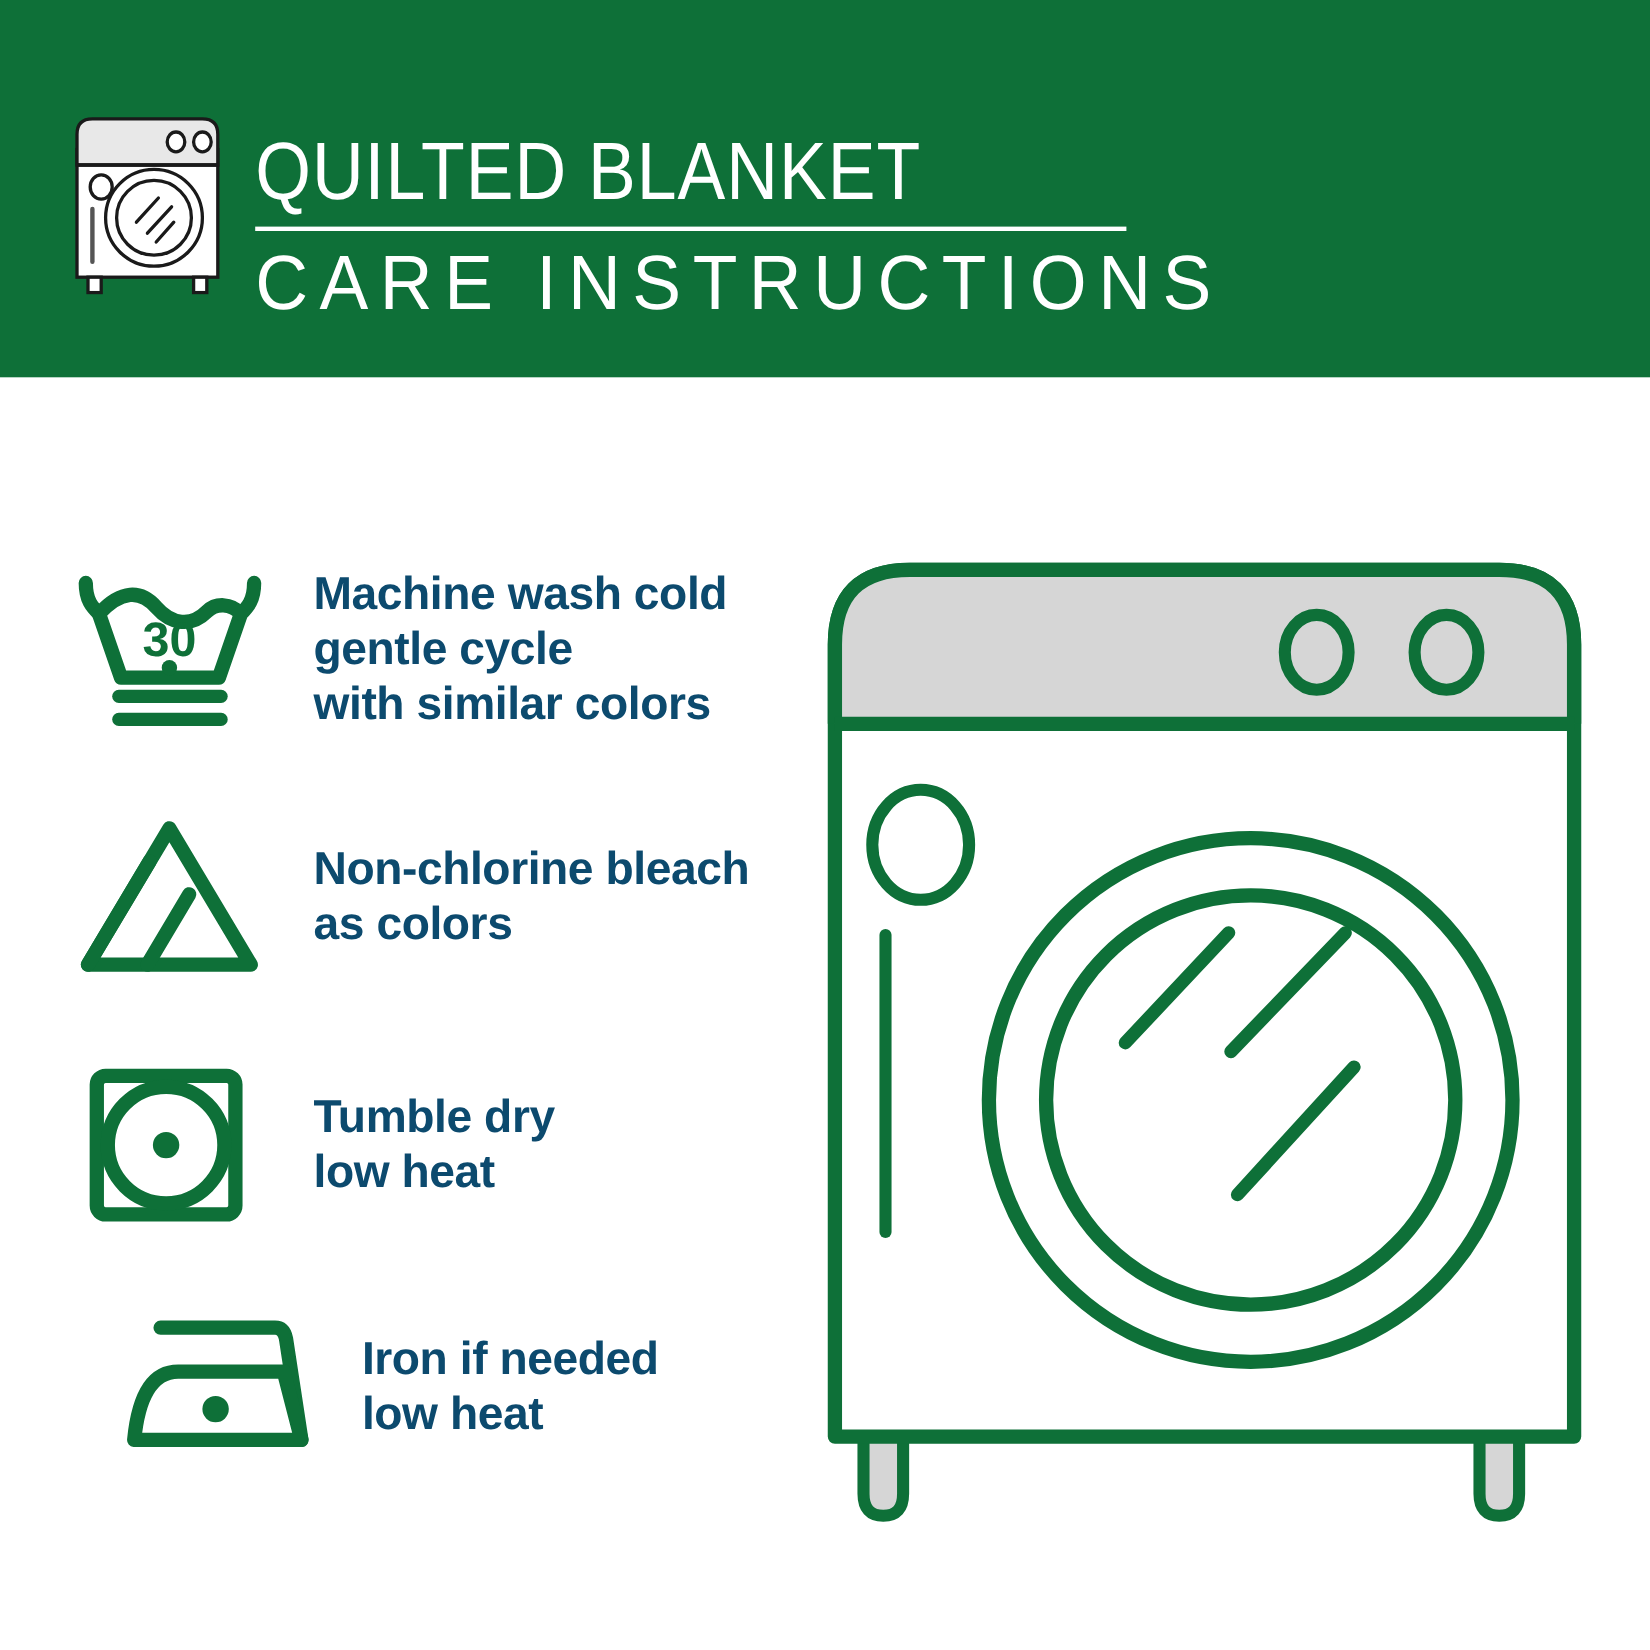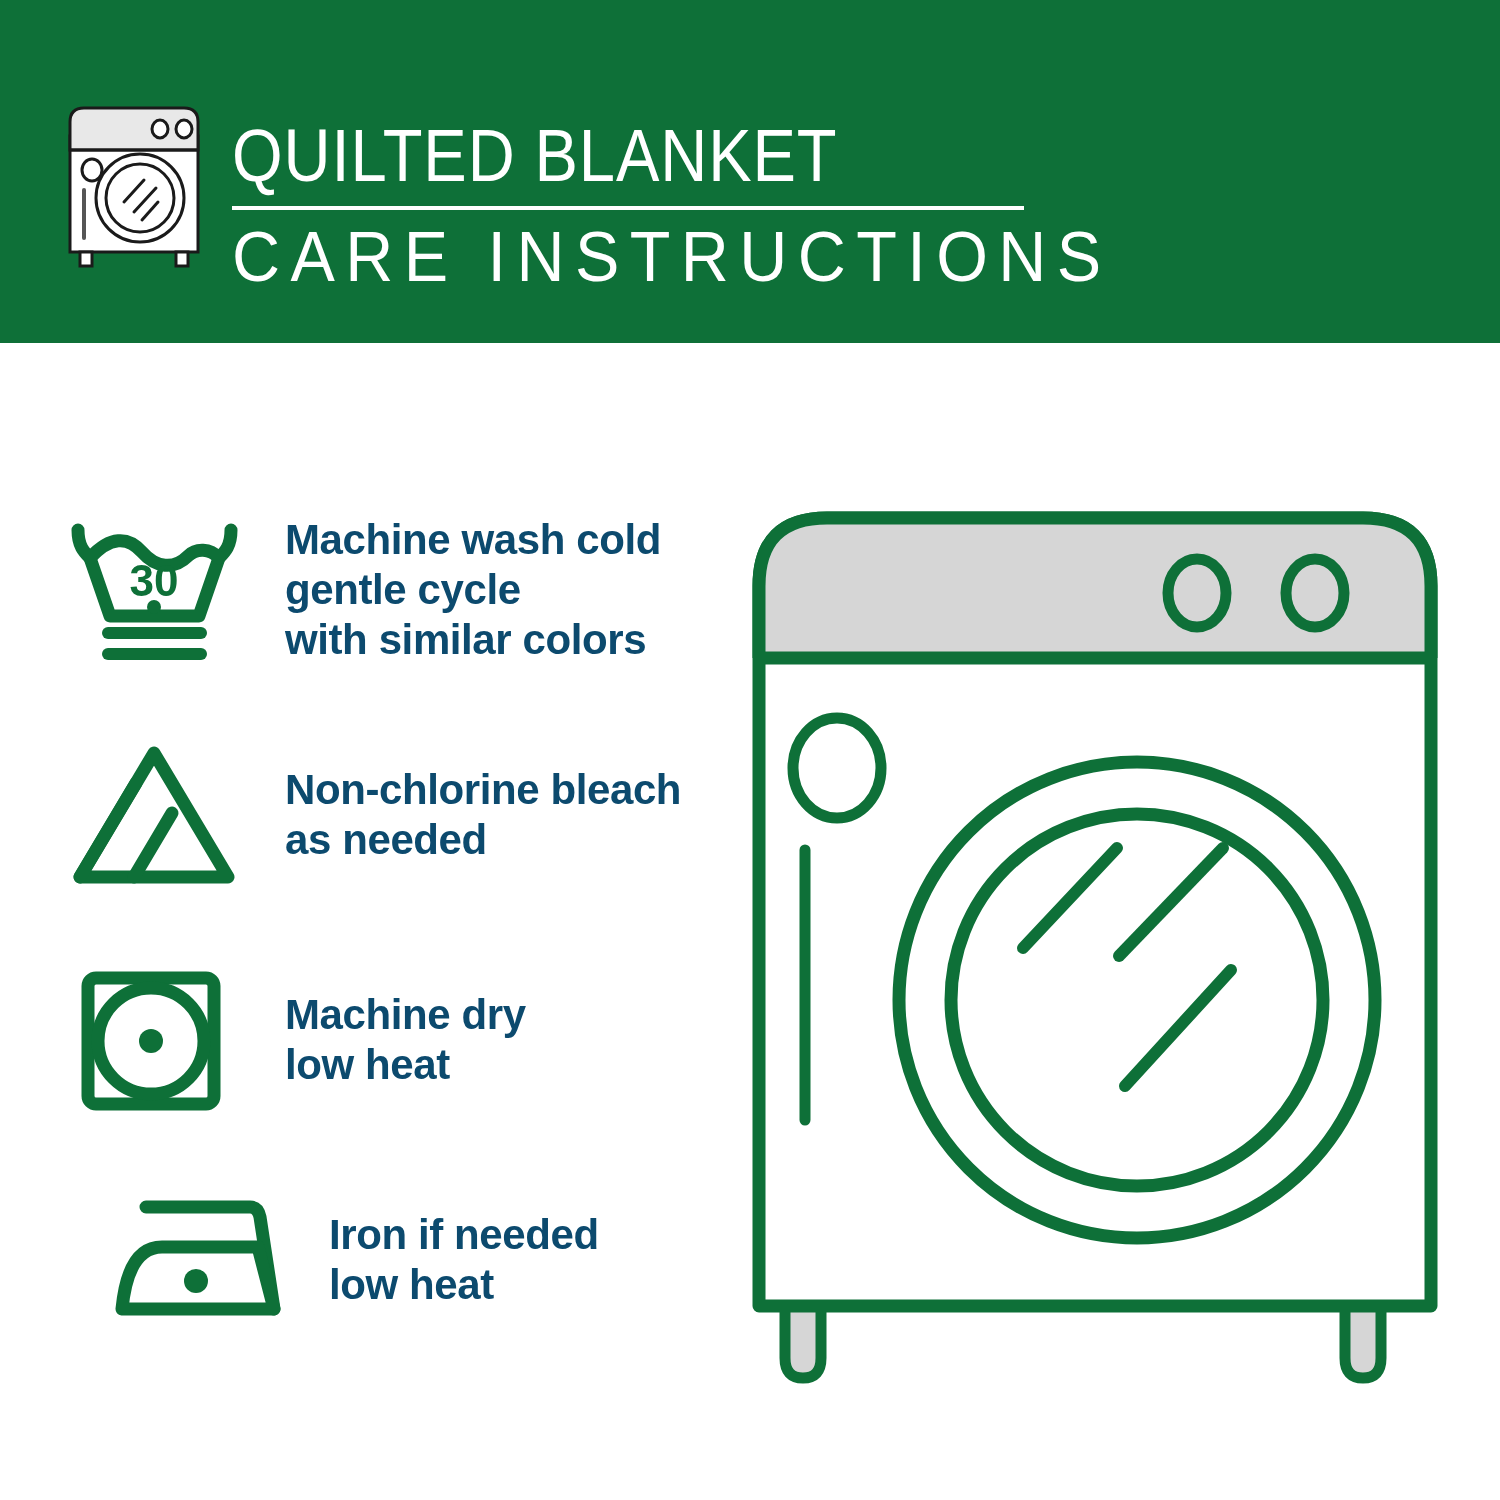--- a/index.html
+++ b/index.html
@@ -195,34 +195,34 @@
         <svg width="185" height="160" viewBox="0 0 185 160" xmlns="http://www.w3.org/2000/svg">
           <g fill="none" stroke="#0E7038" stroke-width="13" stroke-linecap="round" stroke-linejoin="round">
             <path d="M92 18 L166 142 L18 142 Z"></path>
             <line x1="74" y1="48" x2="18" y2="142"></line>
             <line x1="110" y1="78" x2="72" y2="142"></line>
           </g>
         </svg>
       </div>
       <div class="care-text">
         <div>Non-chlorine bleach</div>
-        <div>as needed</div>
+        <div>as colors</div>
       </div>
     </div>
 
     <div class="care-row care-row-2">
       <div class="care-symbol">
         <svg width="185" height="160" viewBox="0 0 185 160" xmlns="http://www.w3.org/2000/svg">
           <rect x="26" y="18" width="126" height="126" rx="8" fill="none" stroke="#0E7038" stroke-width="13"></rect>
           <circle cx="89" cy="81" r="53" fill="none" stroke="#0E7038" stroke-width="13"></circle>
           <circle cx="89" cy="81" r="12" fill="#0E7038"></circle>
         </svg>
       </div>
       <div class="care-text">
-        <div>Machine dry</div>
+        <div>Tumble dry</div>
         <div>low heat</div>
       </div>
     </div>
 
     <div class="care-row care-row-3">
       <div class="care-symbol">
         <svg width="185" height="150" viewBox="0 0 185 150" xmlns="http://www.w3.org/2000/svg">
           <g fill="none" stroke="#0E7038" stroke-width="13" stroke-linecap="round" stroke-linejoin="round">
 
             <path d="M40 22 L144 22 Q152 22 154 32 L168 124"></path>

